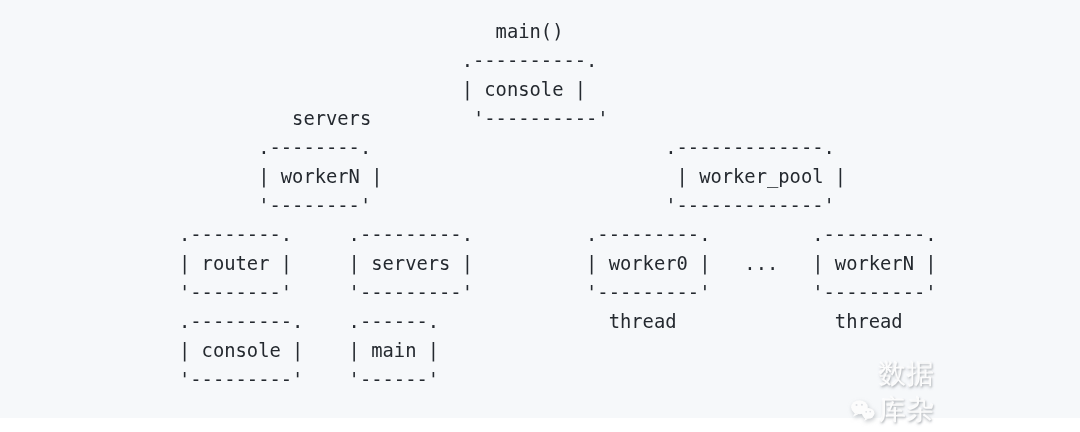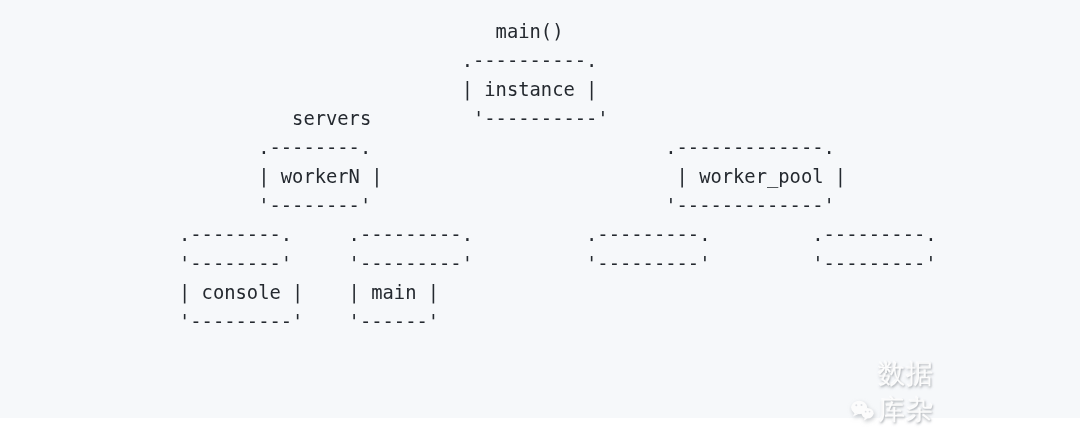--- a/index.html
+++ b/index.html
@@ -9,20 +9,21 @@
     height: 432px;
     background: #ffffff;
     overflow: hidden;
     font-family: "DejaVu Sans Mono", monospace;
   }
   .page {
     position: relative;
     width: 932px;
     height: 432px;
     background: #ffffff;
+    padding-left: 10px;
   }
   .code-block {
     position: absolute;
     left: 0;
     top: 0;
     width: 1080px;
     height: 418px;
     background: #f6f8fa;
   }
   .ascii {
@@ -63,27 +64,29 @@
 </style>
 </head>
 <body>
 
 <div class="page">
 
   <div class="code-block">
     <div class="ascii">
       <div class="ascii-line">                            main()</div>
       <div class="ascii-line">                         .----------.</div>
-      <div class="ascii-line">                         | instance |</div>
+      <div class="ascii-line">                         | console |</div>
       <div class="ascii-line">          servers         '----------'</div>
       <div class="ascii-line">       .--------.                          .-------------.</div>
       <div class="ascii-line">       | workerN |                          | worker_pool |</div>
       <div class="ascii-line">       '--------'                          '-------------'</div>
       <div class="ascii-line">.--------.     .---------.          .---------.         .---------.</div>
+      <div class="ascii-line">| router |     | servers |          | worker0 |   ...   | workerN |</div>
       <div class="ascii-line">'--------'     '---------'          '---------'         '---------'</div>
+      <div class="ascii-line">.---------.    .------.               thread              thread</div>
       <div class="ascii-line">| console |    | main |</div>
       <div class="ascii-line">'---------'    '------'</div>
     </div>
   </div>
 
   <div class="watermark">
     <svg class="wechat-icon" width="58" height="50" viewBox="0 0 58 50" xmlns="http://www.w3.org/2000/svg">
       <ellipse cx="21" cy="19" rx="18.5" ry="15.5" fill="#fcfcfc"></ellipse>
       <path d="M11 31 L6.5 40 L18.5 34.5 Z" fill="#fcfcfc"></path>
       <ellipse cx="40.5" cy="32.5" rx="14" ry="12" fill="#fcfcfc"></ellipse>

